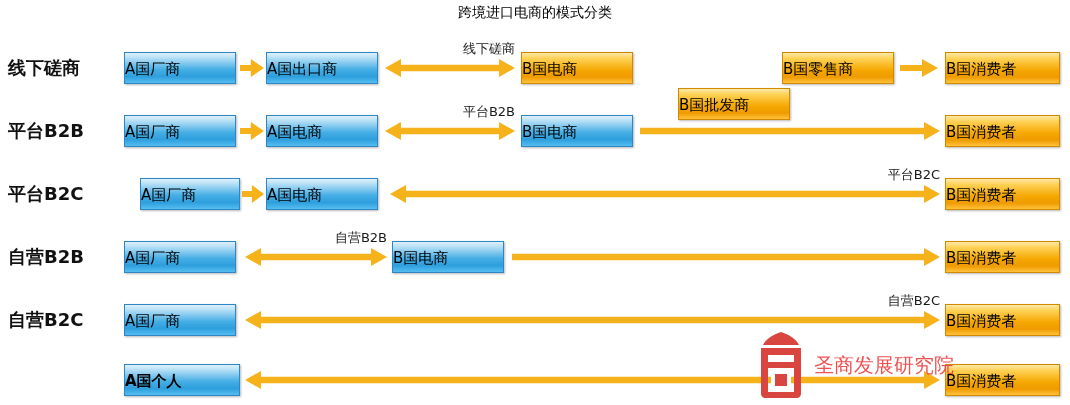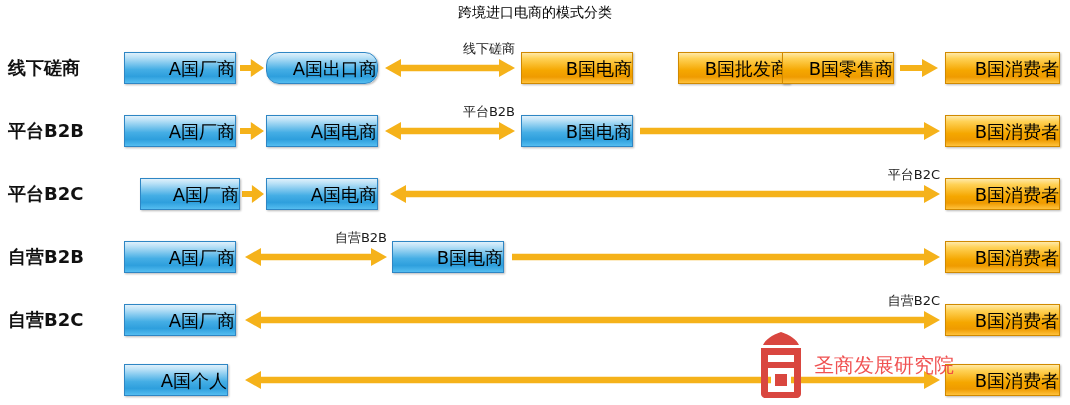--- a/index.html
+++ b/index.html
@@ -18,22 +18,22 @@
   .row{position:absolute;left:0;width:1070px;height:56px;}
 
   .rowlabel{
     position:absolute;left:8px;top:50%;transform:translateY(-50%);
     font-size:18px;font-weight:bold;color:#111;letter-spacing:0px;
     white-space:nowrap;
   }
 
   .node{
     position:absolute;top:50%;transform:translateY(-50%);
-    height:32px;line-height:32px;text-align:right;
-    font-size:18px;color:#000;white-space:nowrap;
+    height:32px;line-height:32px;text-align:left;
+    font-size:15px;color:#000;white-space:nowrap;
     box-sizing:border-box;
     box-shadow:1px 1px 2px rgba(0,0,0,0.28);
   }
   .node.blue{
     background:linear-gradient(to bottom,#dff0fb 0%,#bce2f7 14%,#45aee5 55%,#2e9fdd 78%,#54bdf0 100%);
     border:1px solid #2e86c4;
   }
   .node.orange{
     background:linear-gradient(to bottom,#ffe9a8 0%,#ffd257 18%,#f5a700 58%,#ef9b00 80%,#ffc23c 100%);
     border:1px solid #d08900;
@@ -83,23 +83,23 @@
           </svg>
         </div>
         <div class="conn-label" style="left: 385px; width: 130px; top: 0px;">线下磋商</div>
         <div class="arrow" style="left: 900px; width: 38px;">
           <svg width="38" height="22" viewBox="0 0 38 22">
         <path d="M0 8 L22 8 L22 2 L38 11
              L22 20 L22 14 L0 14 Z" fill="#f5b21a"></path>
           </svg>
         </div>
         <div class="node blue" style="left: 124px; width: 112px;">A国厂商</div>
-        <div class="node blue" style="left: 266px; width: 112px; border-radius: 13px;">A国出口商</div>
+        <div class="node blue" style="left: 266px; width: 112px;">A国出口商</div>
         <div class="node orange" style="left: 521px; width: 112px;">B国电商</div>
-        <div class="node orange" style="left: 678px; width: 112px;">B国批发商</div>
+        <div class="node orange" style="left: 678px; width: 112px; margin-top: 36px;">B国批发商</div>
         <div class="node orange" style="left: 782px; width: 112px;">B国零售商</div>
         <div class="node orange" style="left: 945px; width: 115px;">B国消费者</div>
       </div>
       <div class="row" style="top: 103px; height: 56px;">
         <div class="rowlabel">平台B2B</div>
         <div class="arrow" style="left: 240px; width: 24px;">
           <svg width="24" height="22" viewBox="0 0 24 22">
         <path d="M0 8 L10.799999999999999 8 L10.799999999999999 2 L24 11
              L10.799999999999999 20 L10.799999999999999 14 L0 14 Z" fill="#f5b21a"></path>
           </svg>
@@ -177,21 +177,21 @@
         <div class="node orange" style="left: 945px; width: 115px;">B国消费者</div>
       </div>
       <div class="row" style="top: 352px; height: 56px;">
         <div class="arrow" style="left: 245px; width: 695px;">
           <svg width="695" height="22" viewBox="0 0 695 22">
         <path d="M0 11 L16 2 L16 7.75 L679 7.75
              L679 2 L695 11 L679 20 L679 14.25
              L16 14.25 L16 20 Z" fill="#f5b21a"></path>
           </svg>
         </div>
-        <div class="node blue" style="left: 124px; width: 104px;">A国个人</div>
+        <div class="node blue" style="left: 124px; width: 116px; font-weight: bold;">A国个人</div>
         <div class="node orange" style="left: 945px; width: 115px;">B国消费者</div>
       </div>
     </div>
 
   <div class="watermark">
     <svg class="wm-mark" viewBox="0 0 50 66">
       <g fill="#d9463f">
         <path d="M25 0 C16 3 9 8 7 13 L43 13 C41 8 34 3 25 0 Z"></path>
         <path d="M5 16 L45 16 L45 62 C45 64 43 66 41 66 L9 66 C7 66 5 64 5 62 Z
                  M12 23 L38 23 L38 30 L12 30 Z

